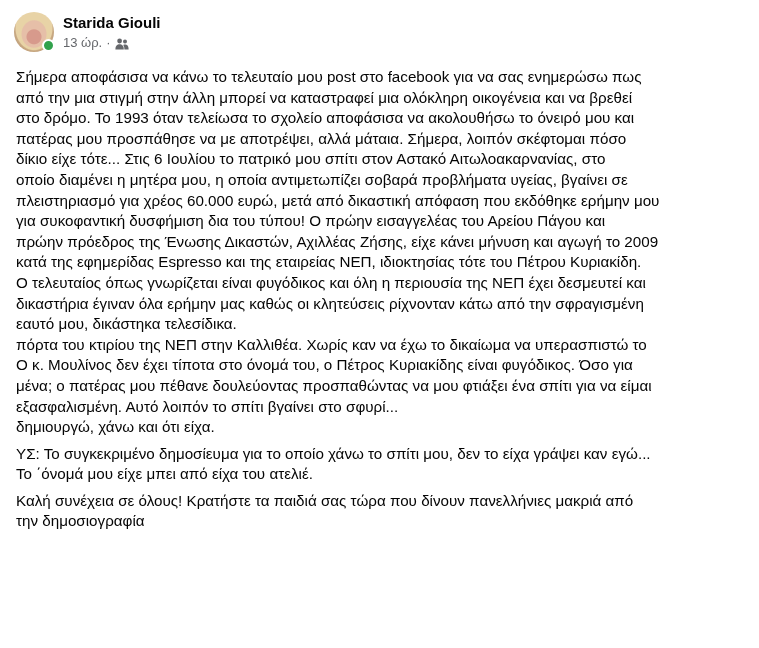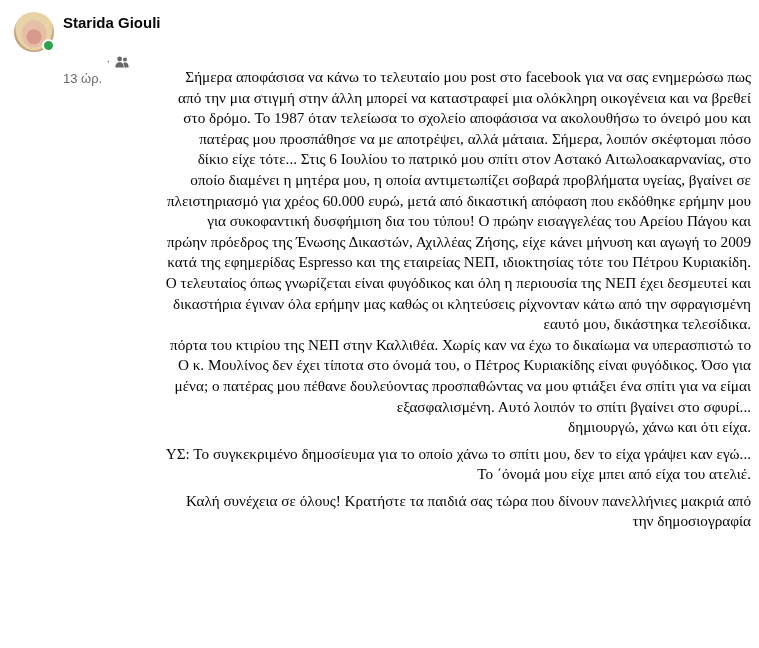--- a/index.html
+++ b/index.html
@@ -69,40 +69,39 @@
     }
     .post-meta {
       display: flex;
       align-items: center;
       font-family: "Liberation Sans", sans-serif;
       font-size: 13px;
       color: #65676b;
       line-height: 18px;
       margin-top: 2px;
     }
-    .post-time { cursor: pointer; margin-top: 36px; }
+    .post-time { cursor: pointer; }
     .meta-dot {
       margin: 0 4px;
     }
     .audience-icon {
       display: inline-block;
       width: 14px;
       height: 12px;
       cursor: pointer;
     }
     .post-body {
       position: absolute;
       left: 16px;
       top: 67px;
       width: 735px;
-      font-family: Liberation Serif, serif;
+      font-family: Liberation Sans, sans-serif;
       font-size: 15.2px;
       line-height: 20.6px;
       color: #050505;
-      text-align: right;
     }
     .para {
       margin: 0 0 6px 0;
       white-space: normal;
     }
     .line {
       display: block;
       white-space: nowrap;
     }
   </style>
@@ -130,21 +129,21 @@
           </svg>
         </span>
       </div>
     </div>
   </div>
 
   <div class="post-body">
     <div class="para">
       <span class="line">Σήμερα αποφάσισα να κάνω το τελευταίο μου post στο facebook για να σας ενημερώσω πως</span>
       <span class="line">από την μια στιγμή στην άλλη μπορεί να καταστραφεί μια ολόκληρη οικογένεια και να βρεθεί</span>
-      <span class="line">στο δρόμο. Το 1987 όταν τελείωσα το σχολείο αποφάσισα να ακολουθήσω το όνειρό μου και</span>
+      <span class="line">στο δρόμο. Το 1993 όταν τελείωσα το σχολείο αποφάσισα να ακολουθήσω το όνειρό μου και</span>
       <span class="line">πατέρας μου προσπάθησε να με αποτρέψει, αλλά μάταια. Σήμερα, λοιπόν σκέφτομαι πόσο</span>
       <span class="line">δίκιο είχε τότε... Στις 6 Ιουλίου το πατρικό μου σπίτι στον Αστακό Αιτωλοακαρνανίας, στο</span>
       <span class="line">οποίο διαμένει η μητέρα μου, η οποία αντιμετωπίζει σοβαρά προβλήματα υγείας, βγαίνει σε</span>
       <span class="line">πλειστηριασμό για χρέος 60.000 ευρώ, μετά από δικαστική απόφαση που εκδόθηκε ερήμην μου</span>
       <span class="line">για συκοφαντική δυσφήμιση δια του τύπου! Ο πρώην εισαγγελέας του Αρείου Πάγου και</span>
       <span class="line">πρώην πρόεδρος της Ένωσης Δικαστών, Αχιλλέας Ζήσης, είχε κάνει μήνυση και αγωγή το 2009</span>
       <span class="line">κατά της εφημερίδας Espresso και της εταιρείας ΝΕΠ, ιδιοκτησίας τότε του Πέτρου Κυριακίδη.</span>
       <span class="line">Ο τελευταίος όπως γνωρίζεται είναι φυγόδικος και όλη η περιουσία της ΝΕΠ έχει δεσμευτεί και</span>
       <span class="line">δικαστήρια έγιναν όλα ερήμην μας καθώς οι κλητεύσεις ρίχνονταν κάτω από την σφραγισμένη</span>
       <span class="line">εαυτό μου, δικάστηκα τελεσίδικα.</span>

